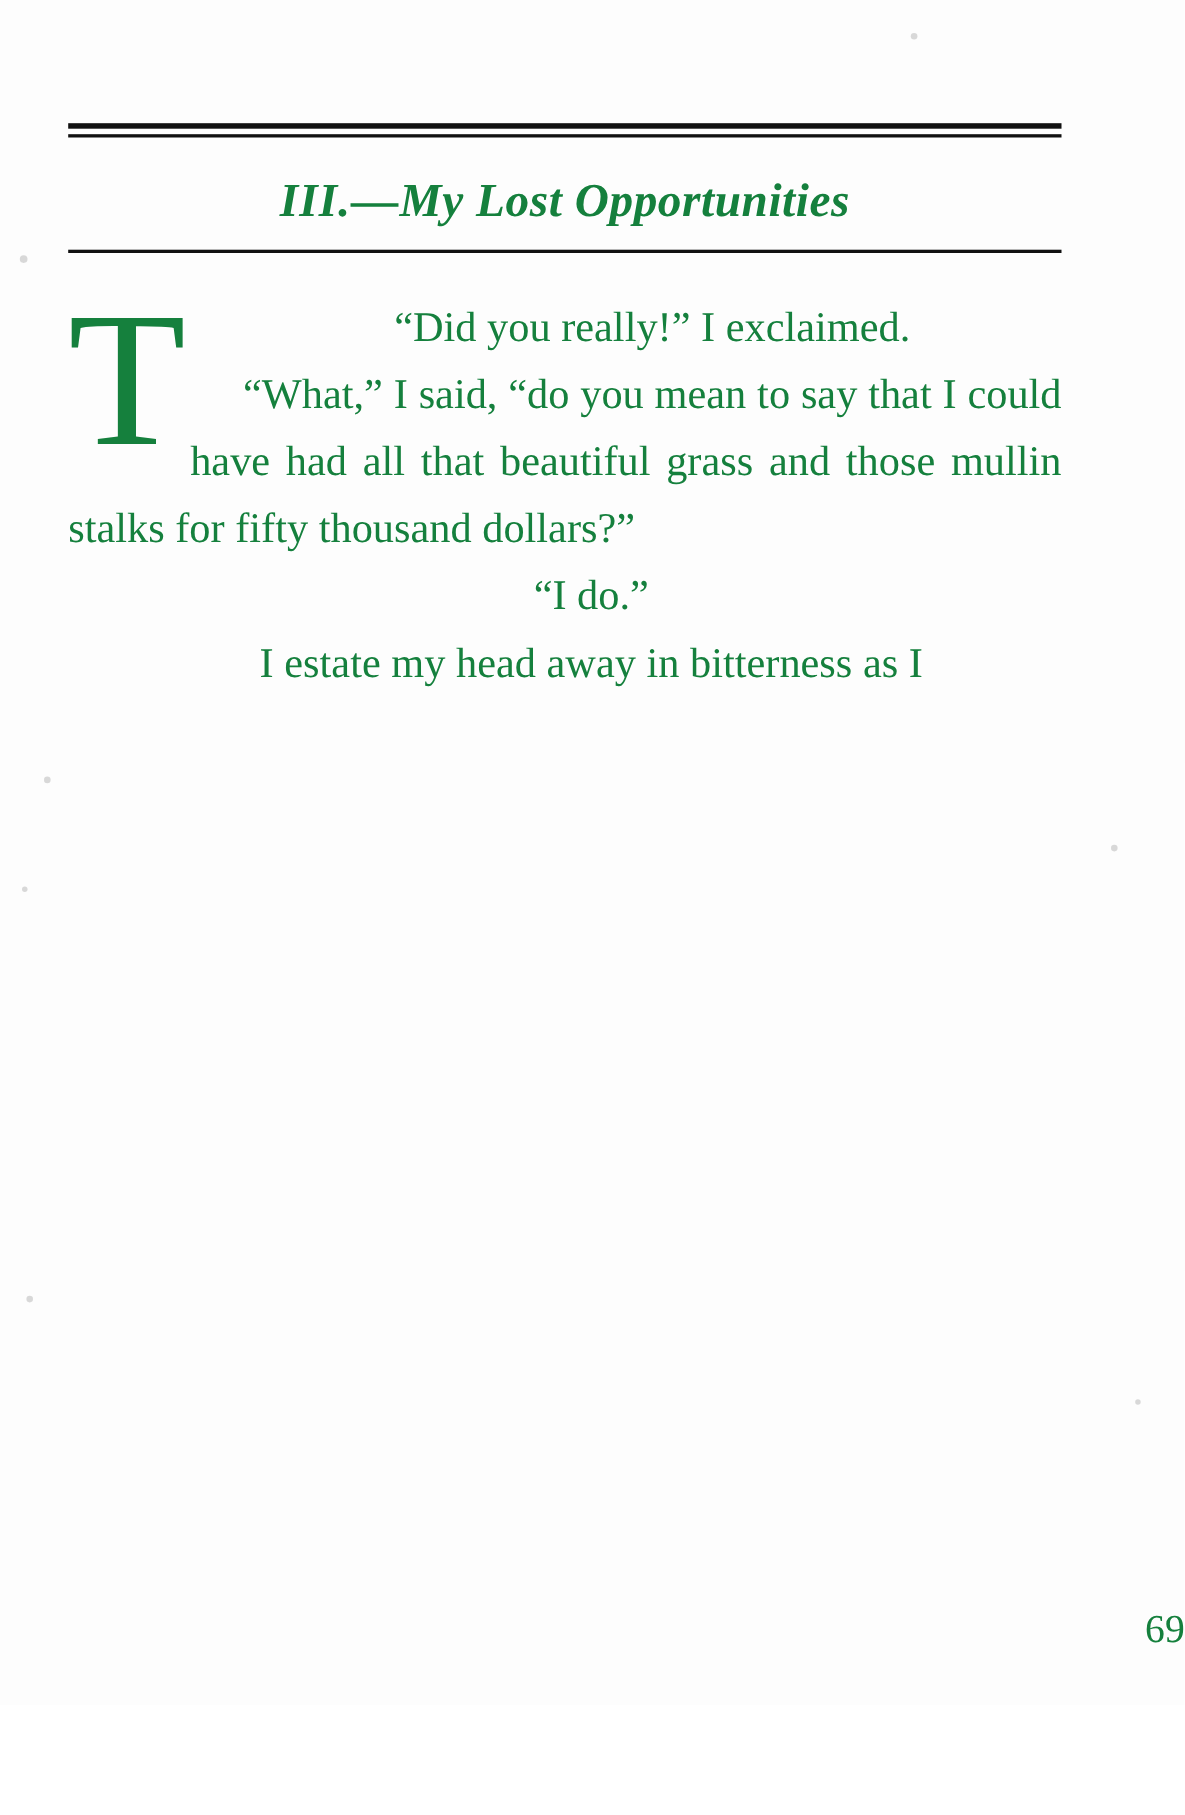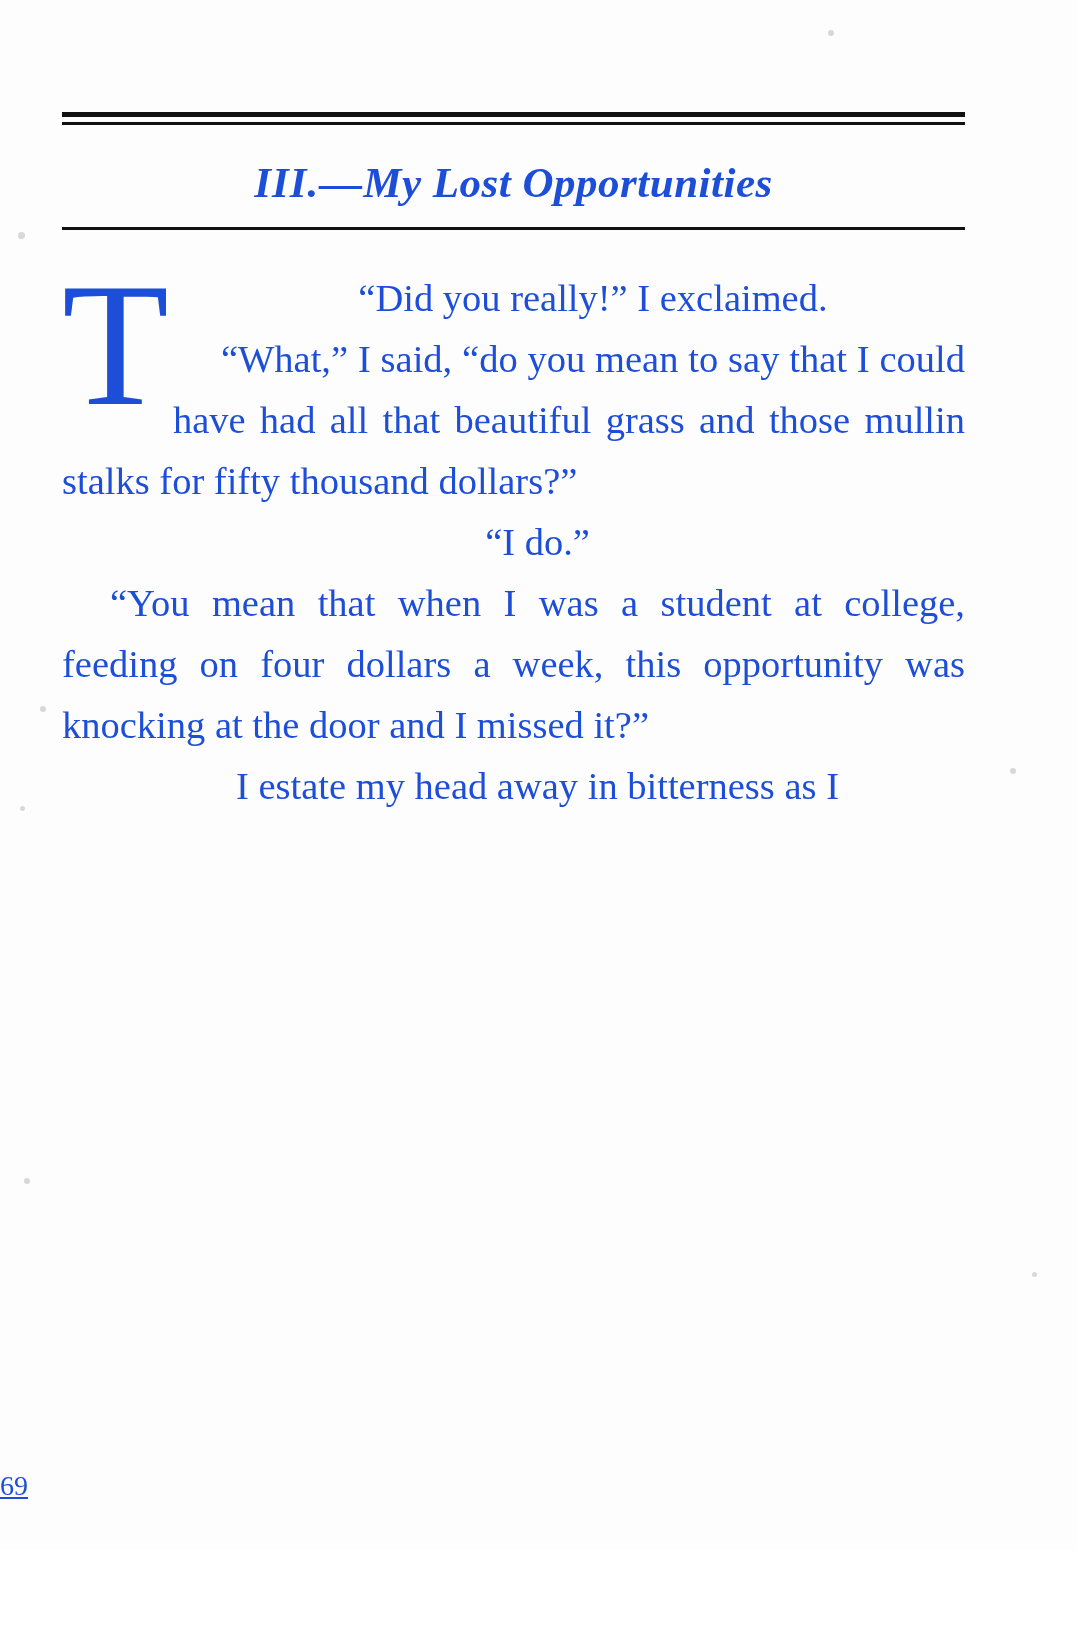--- a/index.html
+++ b/index.html
@@ -7,21 +7,21 @@
     padding: 0;
     background: #ffffff;
   }
   .page {
     position: relative;
     width: 1077px;
     height: 1550px;
     background: #fdfdfd;
     overflow: hidden;
     font-family: "Liberation Serif", "DejaVu Serif", serif;
-    color: #1d4ed8;
+    color: #15803d;
   }
   .content {
     position: absolute;
     left: 62px;
     top: 112px;
     width: 903px;
   }
   
   .rule-double {
     width: 100%;
@@ -81,24 +81,23 @@
     overflow: hidden;
   }
   .first-lines p {
     text-align: justify;
   }
   .page-number {
     position: absolute;
     left: 0;
     right: 0;
     bottom: 48px;
-    text-align: left;
-    font-size: 28px;
+    text-align: right;
+    font-size: 36px;
     font-family: "Liberation Serif", "DejaVu Serif", serif;
-    text-decoration: underline;
   }
   .speck {
     position: absolute;
     background: #b9b9b9;
     border-radius: 50%;
     opacity: .55;
   }
 </style>
 </head>
 <body>
@@ -126,21 +125,20 @@
 
     <div class="body-text">
 
       <div class="dropcap-para">
         <span class="dropcap">T</span>
       </div>
 
       <p class="indent no-just">“Did you really!” I exclaimed.</p>
       <p class="indent">“What,” I said, “do you mean to say that I could have had all that beautiful grass and those mullin stalks for fifty thousand dollars?”</p>
       <p class="indent no-just">“I do.”</p>
-      <p class="indent">“You mean that when I was a student at college, feeding on four dollars a week, this opportunity was knocking at the door and I missed it?”</p>
       <p class="indent no-just">I estate my head away in bitterness as I</p>
 
     </div>
   </div>
 
   <div class="page-number">69</div>
 
 </div>
 
 </body></html>

